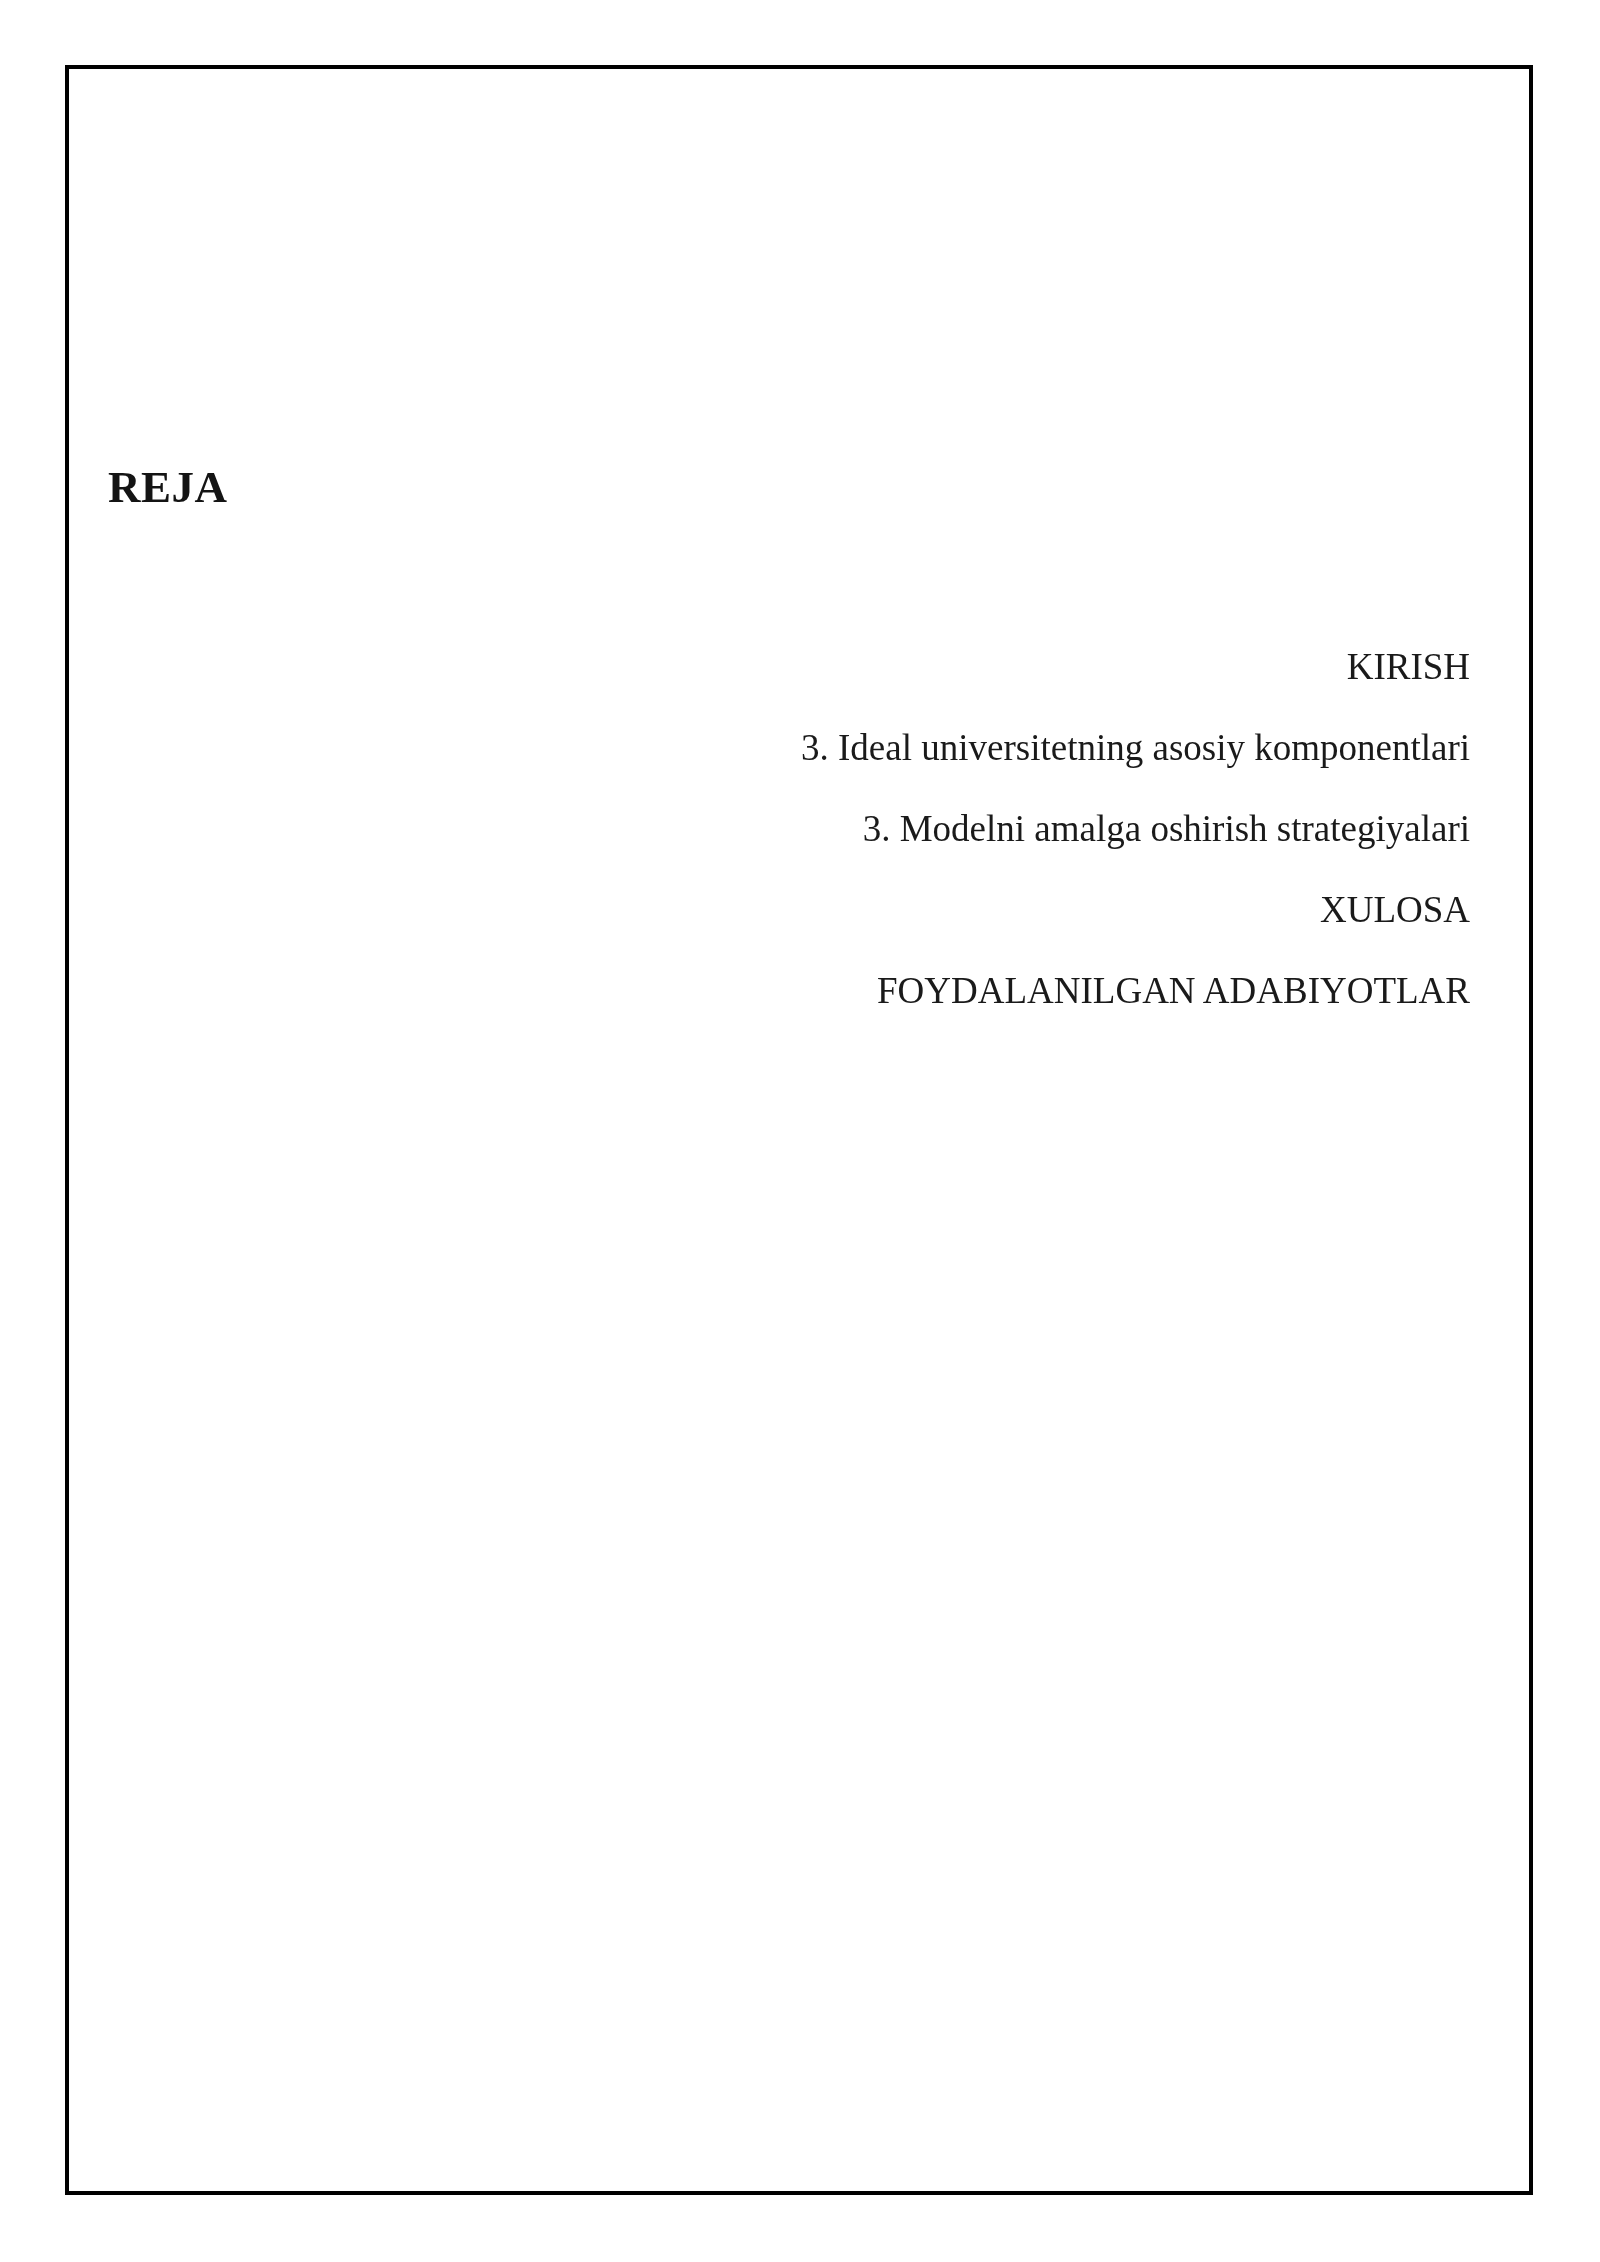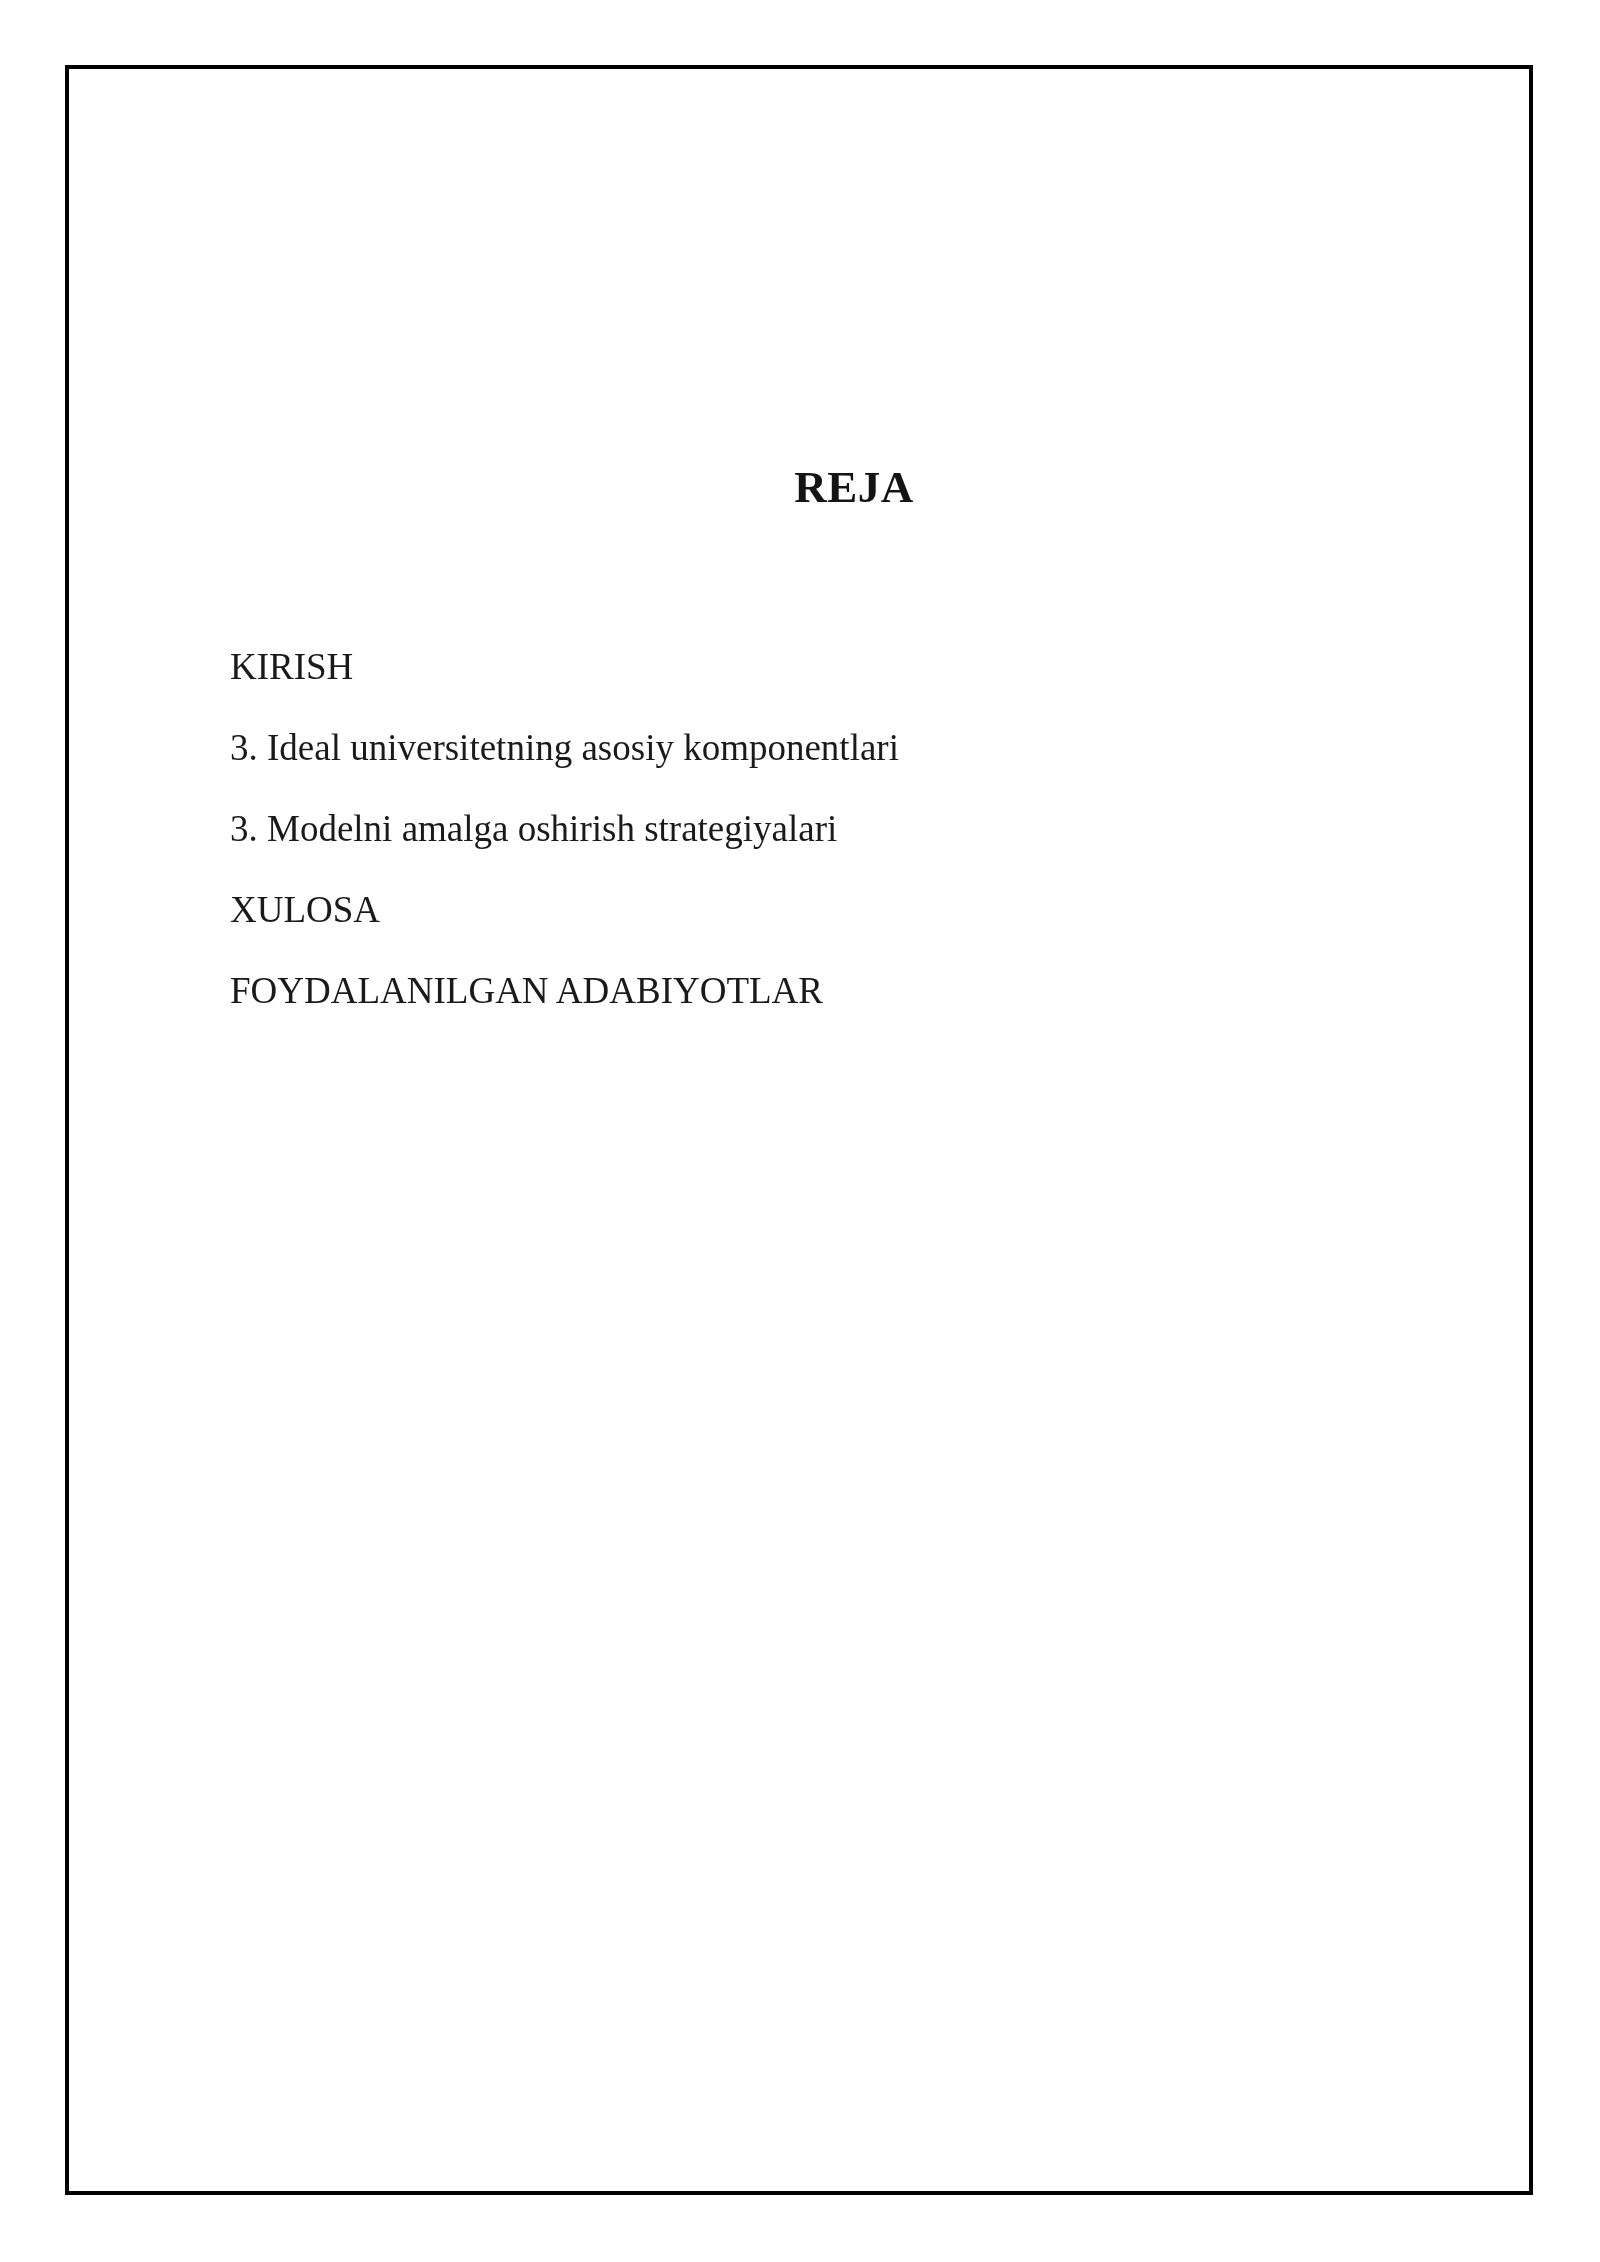--- a/index.html
+++ b/index.html
@@ -25,38 +25,38 @@
     box-sizing: border-box;
     background: #ffffff;
   }
   .doc-title {
     position: absolute;
     top: 461px;
     left: 0;
     width: 1600px;
     box-sizing: border-box;
     padding-left: 108px; 
-    text-align: center;
     font-weight: bold;
     font-size: 45px;
     line-height: 52px;
     letter-spacing: 0.5px;
     color: #141414;
   }
   .toc-list {
     position: absolute;
     left: 230px;
     top: 626px;
     width: 1240px;
     font-size: 37px;
     line-height: 81px;
     color: #1a1a1a;
   }
   .toc-item {
     white-space: nowrap;
+    text-align: right;
   }
 </style>
 </head>
 <body>
 
 <div class="page-frame"></div>
 
 <div class="doc-title">REJA</div>
 
 <div class="toc-list">

